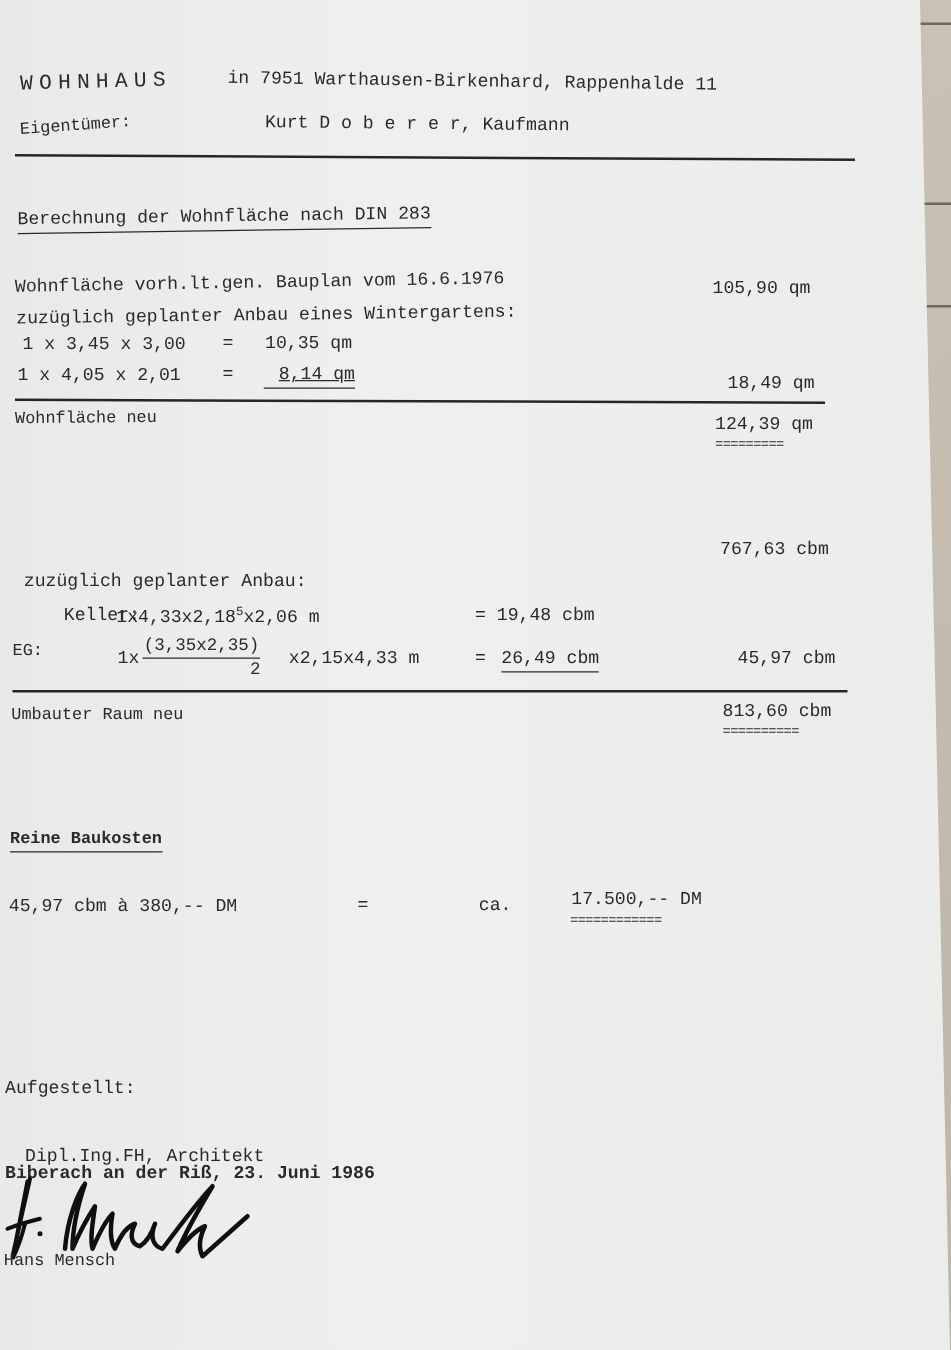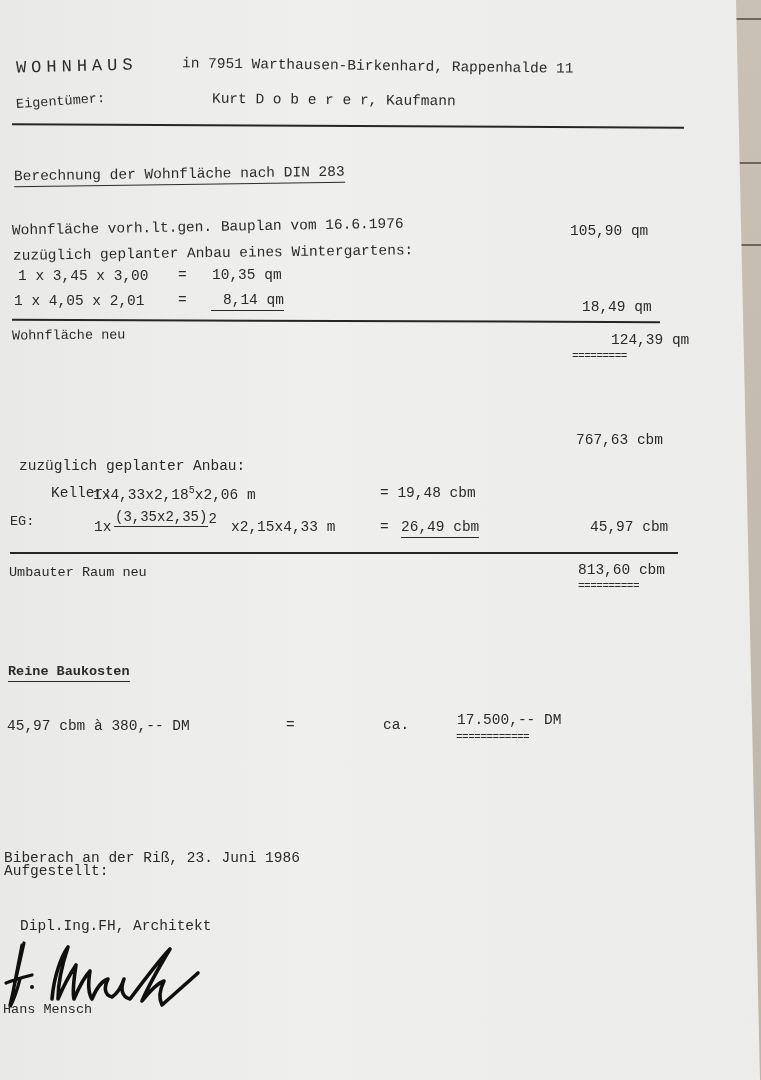--- a/index.html
+++ b/index.html
@@ -18,21 +18,21 @@
     position: absolute; left: 0; top: 0; width: 760px; height: 1080px;
     background: linear-gradient(90deg, #e9e9e7 0%, #efefed 40%, #ececea 100%);
     clip-path: polygon(0 0, 736px 0, 760px 1080px, 0 1080px);
   }
   .t { position: absolute; white-space: pre; font-size: 14.5px; line-height: 1; }
   .small { font-size: 13.5px; }
   .title-spaced { letter-spacing: 5px; font-size: 17px; }
   .ul { border-bottom: 1.5px solid #2a2a2a; padding-bottom: 2px; }
   .rule { position: absolute; height: 1.6px; background: #262626; }
   .dbl { position: absolute; font-size: 11px; letter-spacing: -0.5px; }
-  .frac { position: absolute; display: inline-flex; flex-direction: row; align-items: flex-end; font-size: 14px; }
+  .frac { position: absolute; display: inline-flex; flex-direction: column; align-items: flex-end; font-size: 14px; }
   .frac .num { border-bottom: 1.5px solid #2a2a2a; padding: 0 1px 1px; }
   .frac .den { padding-top: 1px; }
   sup { font-size: 10px; }
   .signature { position: absolute; left: 2px; top: 935px; width: 200px; height: 80px; }
 </style>
 </head>
 <body>
 
 <div class="tabletop">
   <div class="seam" style="top:18px"></div>
@@ -52,26 +52,26 @@
   <div class="t" style="left:12px;top:220px;transform:rotate(-1deg);">Wohnfläche vorh.lt.gen. Bauplan vom 16.6.1976</div>
   <div class="t" style="left:570px;top:224px;">105,90 qm</div>
   <div class="t" style="left:13px;top:246px;transform:rotate(-0.8deg);">zuzüglich geplanter Anbau eines Wintergartens:</div>
 
   <div class="t" style="left:18px;top:269px;">1 x 3,45 x 3,00</div>
   <div class="t" style="left:178px;top:268px;">=</div>
   <div class="t" style="left:212px;top:268px;">10,35 qm</div>
 
   <div class="t" style="left:14px;top:294px;">1 x 4,05 x 2,01</div>
   <div class="t" style="left:178px;top:293px;">=</div>
-  <div class="t ul" style="left:211px;top:293px;padding-left:12px;">8,14 qm</div>
+  <div class="t ul" style="left:211px;top:293px;padding-left:12px;text-decoration:underline;">8,14 qm</div>
 
   <div class="t" style="left:582px;top:300px;">18,49 qm</div>
   <div class="rule" style="left:12px;top:320px;width:648px;transform:rotate(0.2deg);"></div>
   <div class="t small" style="left:12px;top:329px;transform:rotate(-0.5deg);">Wohnfläche neu</div>
-  <div class="t" style="left:572px;top:333px;margin-left:39px;">124,39 qm</div>
+  <div class="t" style="left:572px;top:333px;">124,39 qm</div>
   <div class="dbl" style="left:572px;top:350px;">=========</div>
 
   <div class="t" style="left:576px;top:433px;">767,63 cbm</div>
   <div class="t" style="left:19px;top:459px;">zuzüglich geplanter Anbau:</div>
 
   <div class="t" style="left:11px;top:486px;margin-left:40px;">Keller:</div>
   <div class="t" style="left:93px;top:486px;"><span>1x4,33x2,18</span><sup>5</sup><span>x2,06 m</span></div>
   <div class="t" style="left:380px;top:486px;">= 19,48 cbm</div>
 
   <div class="t small" style="left:10px;top:515px;">EG:</div>
@@ -91,21 +91,21 @@
   <div class="dbl" style="left:578px;top:580px;">==========</div>
 
   <div class="t small ul" style="left:8px;top:665px;font-weight:bold;">Reine Baukosten</div>
   <div class="t" style="left:7px;top:719px;">45,97 cbm à 380,-- DM</div>
   <div class="t" style="left:286px;top:718px;">=</div>
   <div class="t" style="left:383px;top:718px;">ca.</div>
   <div class="t" style="left:457px;top:713px;">17.500,-- DM</div>
   <div class="dbl" style="left:456px;top:731px;">============</div>
 
   <div class="t" style="left:4px;top:864px;">Aufgestellt:</div>
-  <div class="t" style="left:4px;top:851px;">Biberach an der Riß, 23. Juni 1986</div>
+  <div class="t" style="left:4px;top:932px;font-weight:bold;">Biberach an der Riß, 23. Juni 1986</div>
   <div class="t" style="left:20px;top:919px;">Dipl.Ing.FH, Architekt</div>
 
   <svg class="signature" viewBox="0 0 200 80">
     <path d="M8 70 L22 8 M4 48 C14 44 22 42 30 40 M20 10 L8 72 C14 60 16 52 18 44" stroke="#0f0f0f" stroke-width="3.2" fill="none" stroke-linecap="round"></path>
     <circle cx="30" cy="52" r="2" fill="#0f0f0f"></circle>
     <path d="M50 64 C52 40 60 20 66 12 C60 30 56 48 56 64 C62 50 70 36 74 30 C72 44 70 56 72 64 C78 50 84 40 88 36 C86 48 86 58 90 64 C94 54 100 46 106 44 C102 52 102 60 110 62 C116 58 120 50 122 44 C118 54 120 62 128 64 C140 48 158 24 168 14 C156 34 146 52 140 66 C148 56 156 48 162 46 C158 54 156 62 160 70 L196 38" stroke="#0f0f0f" stroke-width="3.6" fill="none" stroke-linecap="round" stroke-linejoin="round"></path>
   </svg>
   <div class="t small" style="left:3px;top:1003px;">Hans Mensch</div>
 </div>
 

